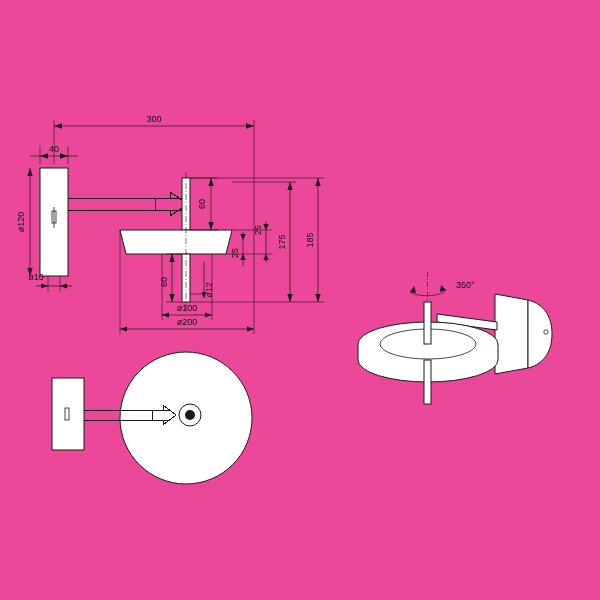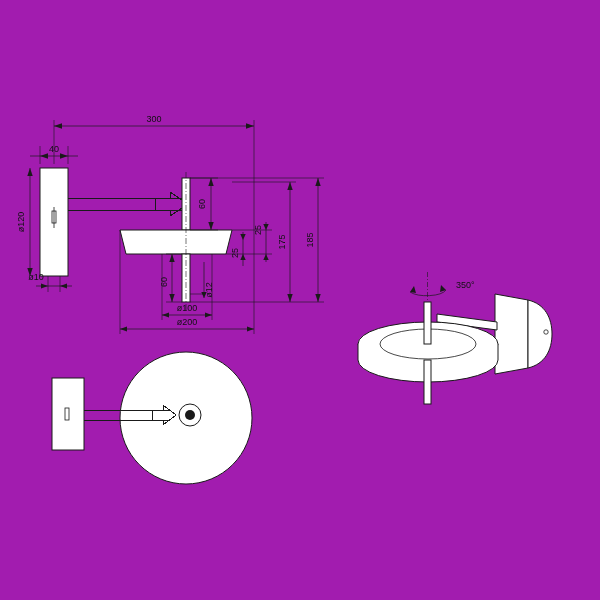--- a/index.html
+++ b/index.html
@@ -4,21 +4,21 @@
 <style>
   html, body {
     margin: 0;
     padding: 0;
     background: #ffffff;
   }
   #root {
     position: relative;
     width: 600px;
     height: 600px;
-    background: #a21caf;
+    background: #ec4899;
     font-family: "Liberation Sans", sans-serif;
     overflow: hidden;
   }
   svg.drawing {
     position: absolute;
     left: 0;
     top: 0;
     width: 600px;
     height: 600px;
   }

